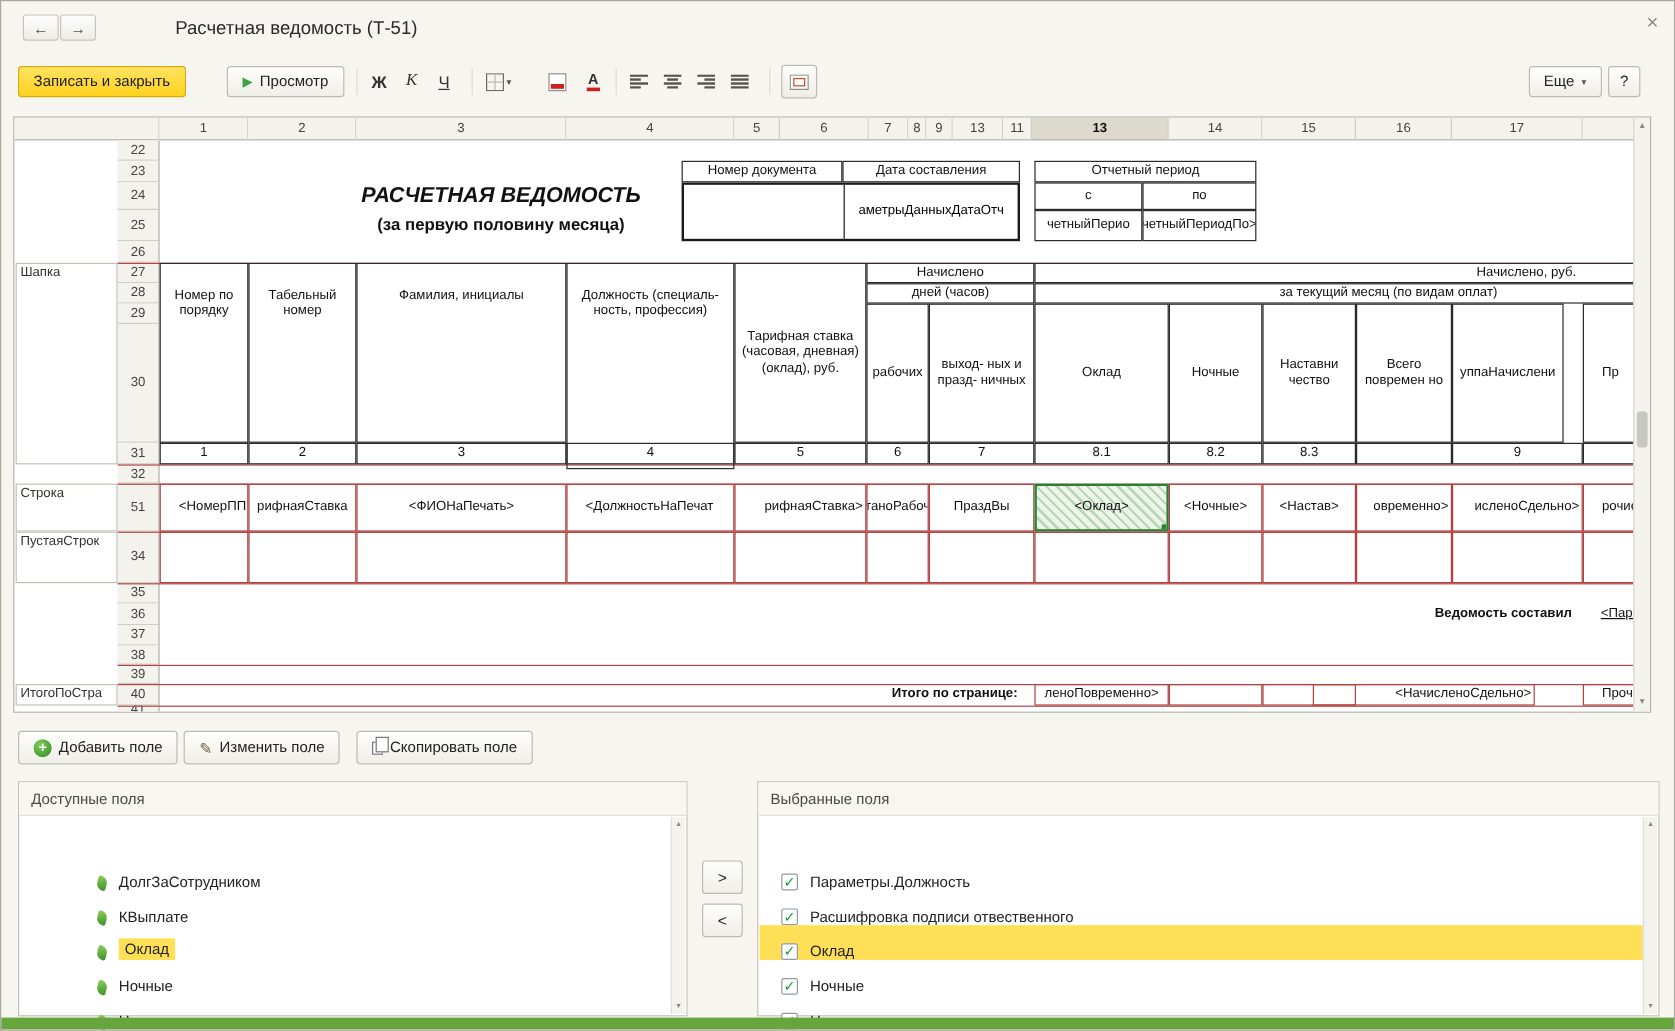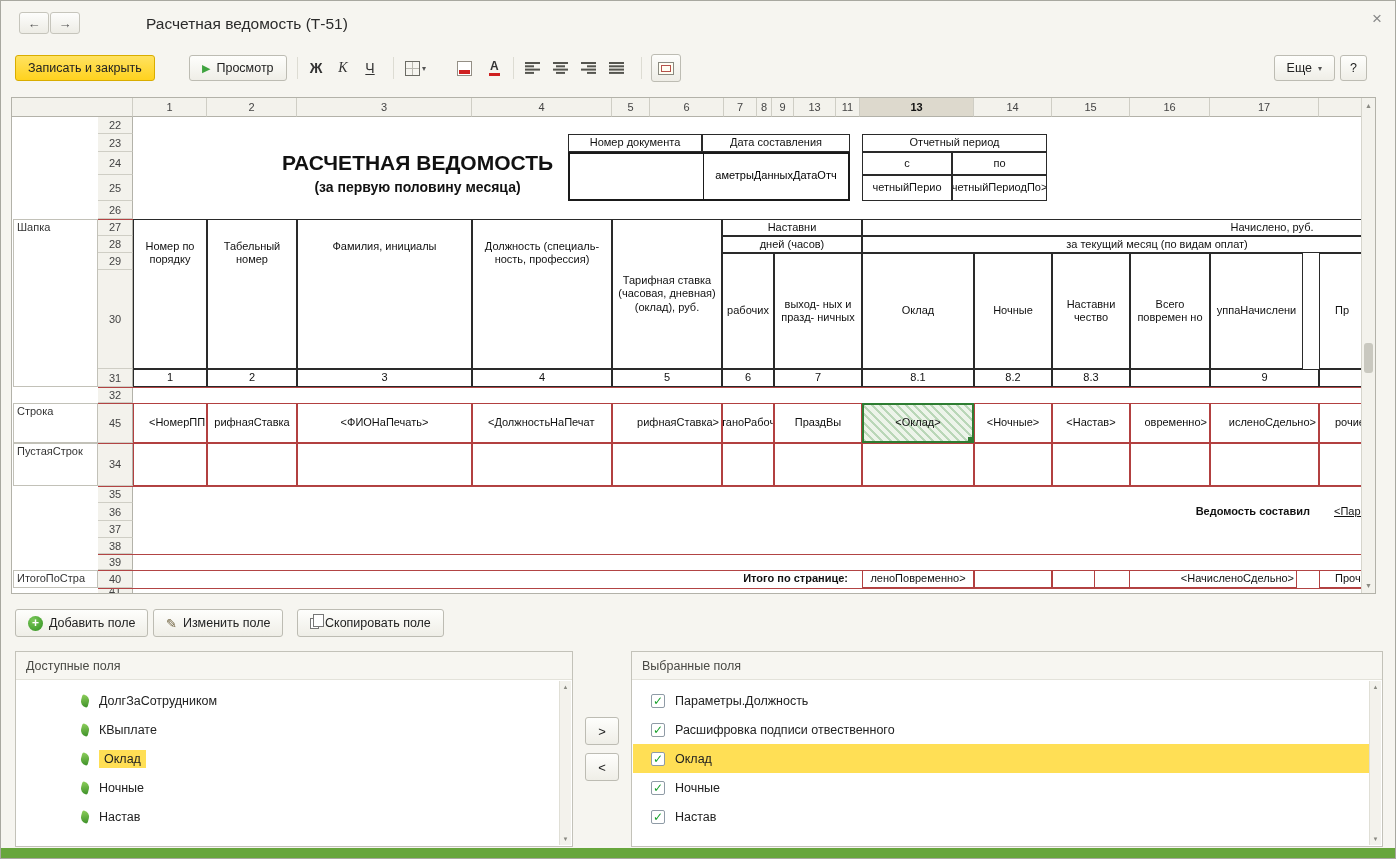--- a/index.html
+++ b/index.html
@@ -47,21 +47,21 @@
     padding:1px 3px;overflow:hidden;white-space:nowrap;background:#fff;cursor:pointer;}
   .cell{position:absolute;display:flex;align-items:center;justify-content:center;font-size:11px;color:#111;
     overflow:hidden;line-height:1.2;text-align:center;padding:1px 2px;cursor:cell;}
   .bk{border:1px solid #2a2a2a;}
   .mr{border:1px solid #b24040;}
   .top{align-items:flex-start;padding-top:20px;}
   .left{justify-content:flex-start;text-align:center;padding-left:15px;}
   .right{justify-content:flex-end;text-align:right;}
   .bold{font-weight:bold;}
   .nw{white-space:nowrap;}
-  .title1{font-size:21px;font-weight:bold;}
+  .title1{font-size:18px;font-weight:bold;font-style:italic;}
   .title2{font-size:14px;font-weight:bold;}
   .thickbox{position:absolute;border:2px solid #1a1a1a;background:#fff;}
   .vdiv{position:absolute;top:0;bottom:0;width:1px;background:#1a1a1a;}
   .boxval{position:absolute;left:136px;right:2px;top:15px;text-align:center;font-size:11px;
     white-space:nowrap;overflow:hidden;}
   .hline{position:absolute;left:86px;width:1265px;height:1px;background:#b24444;}
   .selcell{border:2px solid #2e7d32;background-color:#edf4ea;
     background-image:repeating-linear-gradient(45deg,rgba(90,160,90,.35) 0 2px,rgba(0,0,0,0) 2px 6px);}
   .selhandle{position:absolute;right:0;bottom:0;width:4px;height:4px;background:#2e7d32;}
   .vscroll{position:absolute;right:0;top:0;width:14px;height:495px;background:#f3f2ec;border-left:1px solid #d6d5cc;}
@@ -71,22 +71,22 @@
 
   
   .addicon{width:15px;height:15px;border-radius:50%;background:radial-gradient(circle at 35% 30%,#7cc95a,#2f8f1f);
     color:#fff;display:flex;align-items:center;justify-content:center;font-size:12px;font-weight:bold;line-height:1;}
   .pencil{color:#6b5d3a;font-size:13px;line-height:1;}
   .cpicon{position:relative;width:9px;height:11px;border:1px solid #777;background:#fff;}
   .cpicon::after{content:"";position:absolute;left:2px;top:-5px;width:9px;height:11px;border:1px solid #777;background:#fff;}
   .panel{position:absolute;background:#fff;border:1px solid #c3c2b9;}
   .phead{height:28px;line-height:28px;padding-left:10px;font-size:12.5px;color:#4a4a45;background:#f7f6f1;
     border-bottom:1px solid #e3e2da;}
-  .pitem{position:absolute;left:1px;right:13px;height:29px;display:flex;align-items:center;font-size:12.5px;
-    color:#222;cursor:pointer;}
+  .pitem{position:absolute;left:1px;right:13px;height:29px;display:flex;align-items:flex-end;font-size:12.5px;
+    color:#222;cursor:pointer;margin-top:27px;}
   .rowhl{background:#ffdf55;}
   .plabel{margin-left:10px;white-space:nowrap;}
   .plabel.hl{background:#ffdf55;padding:2px 5px;}
   .ficon{width:8px;height:12px;background:linear-gradient(160deg,#8fd05c,#3c8f28);
     border-radius:2px 6px 2px 6px;transform:rotate(14deg);flex:0 0 auto;}
   .cbox{width:14px;height:14px;border:1px solid #8f9ba6;background:#fff;display:flex;align-items:center;
     justify-content:center;border-radius:2px;flex:0 0 auto;cursor:pointer;}
   .cmark{color:#18a02c;font-size:12px;font-weight:bold;line-height:1;}
   .pscroll{position:absolute;top:29px;bottom:1px;right:1px;width:12px;background:#f3f2ec;border-left:1px solid #e0dfd6;}
   .psarr{position:absolute;left:0;width:11px;height:12px;text-align:center;font-size:6px;color:#8a8a82;
@@ -207,21 +207,21 @@
     <div class="rh" style="top:36px;height:18px">23</div>
     <div class="rh" style="top:54px;height:23px">24</div>
     <div class="rh" style="top:77px;height:26px">25</div>
     <div class="rh" style="top:103px;height:18px">26</div>
     <div class="rh" style="top:121px;height:17px">27</div>
     <div class="rh" style="top:138px;height:17px">28</div>
     <div class="rh" style="top:155px;height:17px">29</div>
     <div class="rh" style="top:172px;height:99px">30</div>
     <div class="rh" style="top:271px;height:18px">31</div>
     <div class="rh" style="top:289px;height:16px">32</div>
-    <div class="rh" style="top:305px;height:40px">45</div>
+    <div class="rh" style="top:305px;height:40px">51</div>
     <div class="rh" style="top:345px;height:43px">34</div>
     <div class="rh" style="top:388px;height:17px">35</div>
     <div class="rh" style="top:405px;height:18px">36</div>
     <div class="rh" style="top:423px;height:17px">37</div>
     <div class="rh" style="top:440px;height:16px">38</div>
     <div class="rh" style="top:456px;height:16px">39</div>
     <div class="rh" style="top:472px;height:18px">40</div>
     <div class="rh" style="top:490px;height:7px">41</div>
 
     <div class="secbox" style="top:121px;height:168px">Шапка</div>
@@ -248,23 +248,23 @@
     </div>
     <div class="cell bk nw" style="left:850px;top:36px;width:185px;height:18px">Отчетный период</div>
     <div class="cell bk nw" style="left:850px;top:54px;width:90px;height:23px">с</div>
     <div class="cell bk nw" style="left:940px;top:54px;width:95px;height:23px">по</div>
     <div class="cell bk nw" style="left:850px;top:77px;width:90px;height:26px">четныйПерио</div>
     <div class="cell bk nw" style="left:940px;top:77px;width:95px;height:26px">четныйПериодПо&gt;</div>
 
     <div class="cell bk top" style="left:121px;top:121px;width:74px;height:150px">Номер по порядку</div>
     <div class="cell bk top" style="left:195px;top:121px;width:90px;height:150px">Табельный номер</div>
     <div class="cell bk top" style="left:285px;top:121px;width:175px;height:150px">Фамилия, инициалы</div>
-    <div class="cell bk top" style="left:460px;top:121px;width:140px;height:150px">Должность (специаль- ность, профессия)</div>
+    <div class="cell bk top" style="left:460px;top:121px;width:140px;height:172px">Должность (специаль- ность, профессия)</div>
     <div class="cell bk" style="left:600px;top:121px;width:110px;height:150px">Тарифная ставка (часовая, дневная) (оклад), руб.</div>
-    <div class="cell bk nw" style="left:710px;top:121px;width:140px;height:17px">Наставни</div>
+    <div class="cell bk nw" style="left:710px;top:121px;width:140px;height:17px">Начислено</div>
     <div class="cell bk nw" style="left:710px;top:138px;width:140px;height:17px">дней (часов)</div>
     <div class="cell bk" style="left:710px;top:155px;width:52px;height:116px">рабочих</div>
     <div class="cell bk" style="left:762px;top:155px;width:88px;height:116px">выход- ных и празд- ничных</div>
     <div class="cell bk nw" style="left:850px;top:121px;width:820px;height:17px">Начислено, руб.</div>
     <div class="cell bk nw" style="left:850px;top:138px;width:590px;height:17px">за текущий месяц (по видам оплат)</div>
     <div class="cell bk" style="left:850px;top:155px;width:112px;height:116px">Оклад</div>
     <div class="cell bk" style="left:962px;top:155px;width:78px;height:116px">Ночные</div>
     <div class="cell bk" style="left:1040px;top:155px;width:78px;height:116px">Наставни чество</div>
     <div class="cell bk" style="left:1118px;top:155px;width:80px;height:116px">Всего повремен но</div>
     <div class="cell bk nw" style="left:1198px;top:155px;width:93px;height:116px">уппаНачислени</div>
@@ -315,21 +315,21 @@
     <div class="cell mr" style="left:1198px;top:345px;width:109px;height:43px"></div>
     <div class="cell mr" style="left:1307px;top:345px;width:44px;height:43px"></div>
 
     <div class="cell nw right bold" style="left:1000px;top:405px;width:300px;height:18px">Ведомость составил</div>
     <div class="cell nw left" style="left:1307px;top:405px;width:44px;height:18px;text-decoration:underline">&lt;Пара</div>
 
     <div class="cell nw right bold" style="left:600px;top:472px;width:238px;height:18px">Итого по странице:</div>
     <div class="cell mr nw" style="left:850px;top:472px;width:112px;height:18px">леноПовременно&gt;</div>
     <div class="cell mr nw" style="left:962px;top:472px;width:78px;height:18px"></div>
     <div class="cell mr nw" style="left:1040px;top:472px;width:78px;height:18px"></div>
-    <div class="cell mr nw right" style="left:1082px;top:472px;width:203px;height:18px">&lt;НачисленоСдельно&gt;</div>
+    <div class="cell mr nw right" style="left:1082px;top:472px;width:185px;height:18px">&lt;НачисленоСдельно&gt;</div>
     <div class="cell mr nw left" style="left:1307px;top:472px;width:44px;height:18px">Прочие,</div>
 
     <div class="vscroll">
       <div class="sarr" style="top:0">▲</div>
       <div class="sthumb" style="top:245px;height:30px"></div>
       <div class="sarr" style="bottom:0">▼</div>
     </div>
   </div>
 
   <div class="btn" style="left:14px;top:608px;height:28px">

